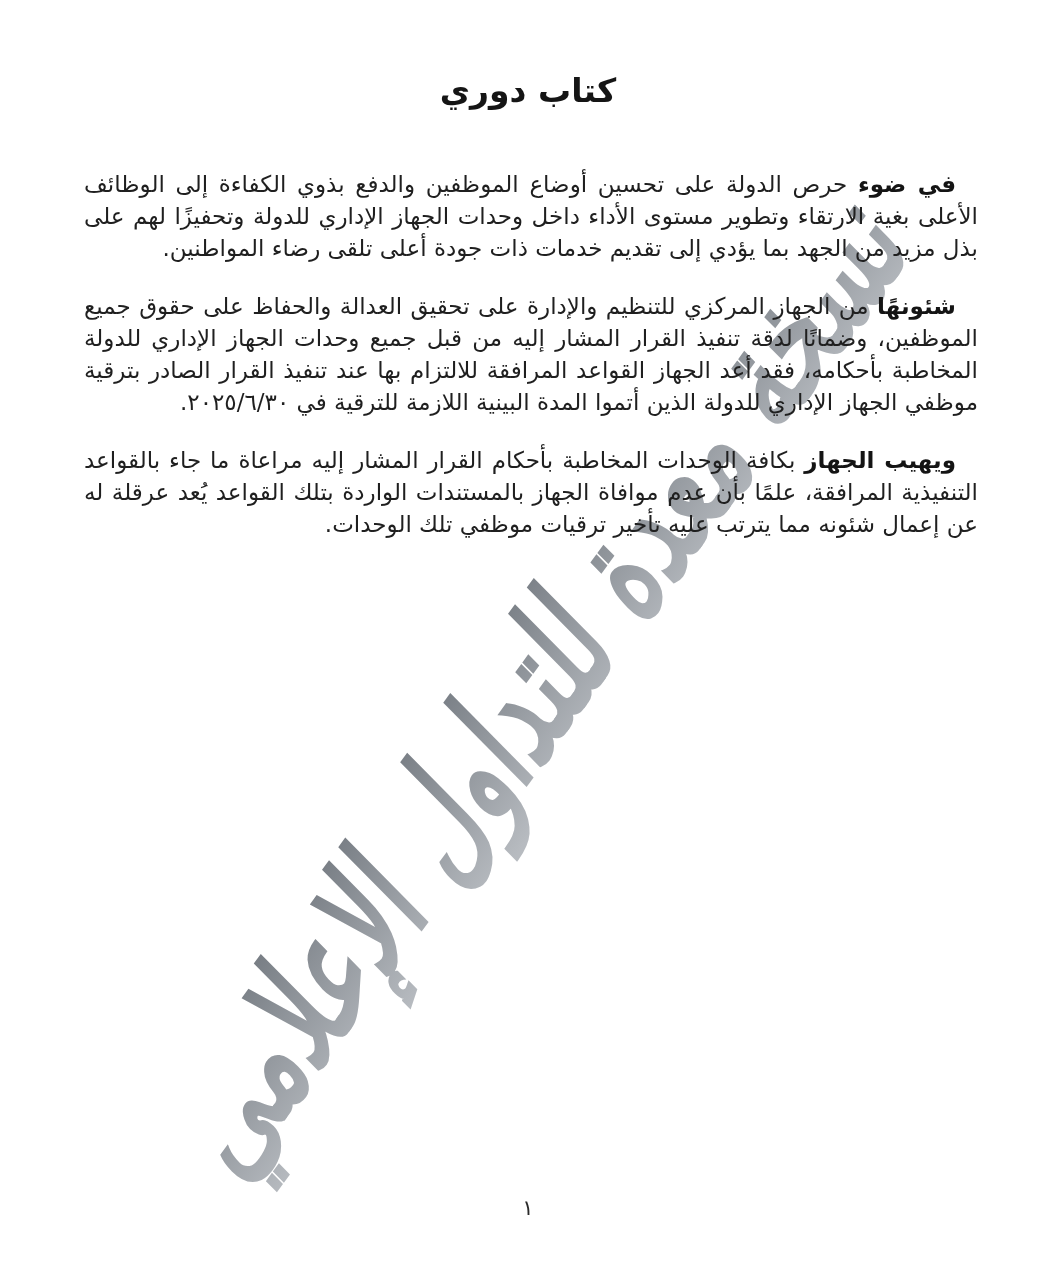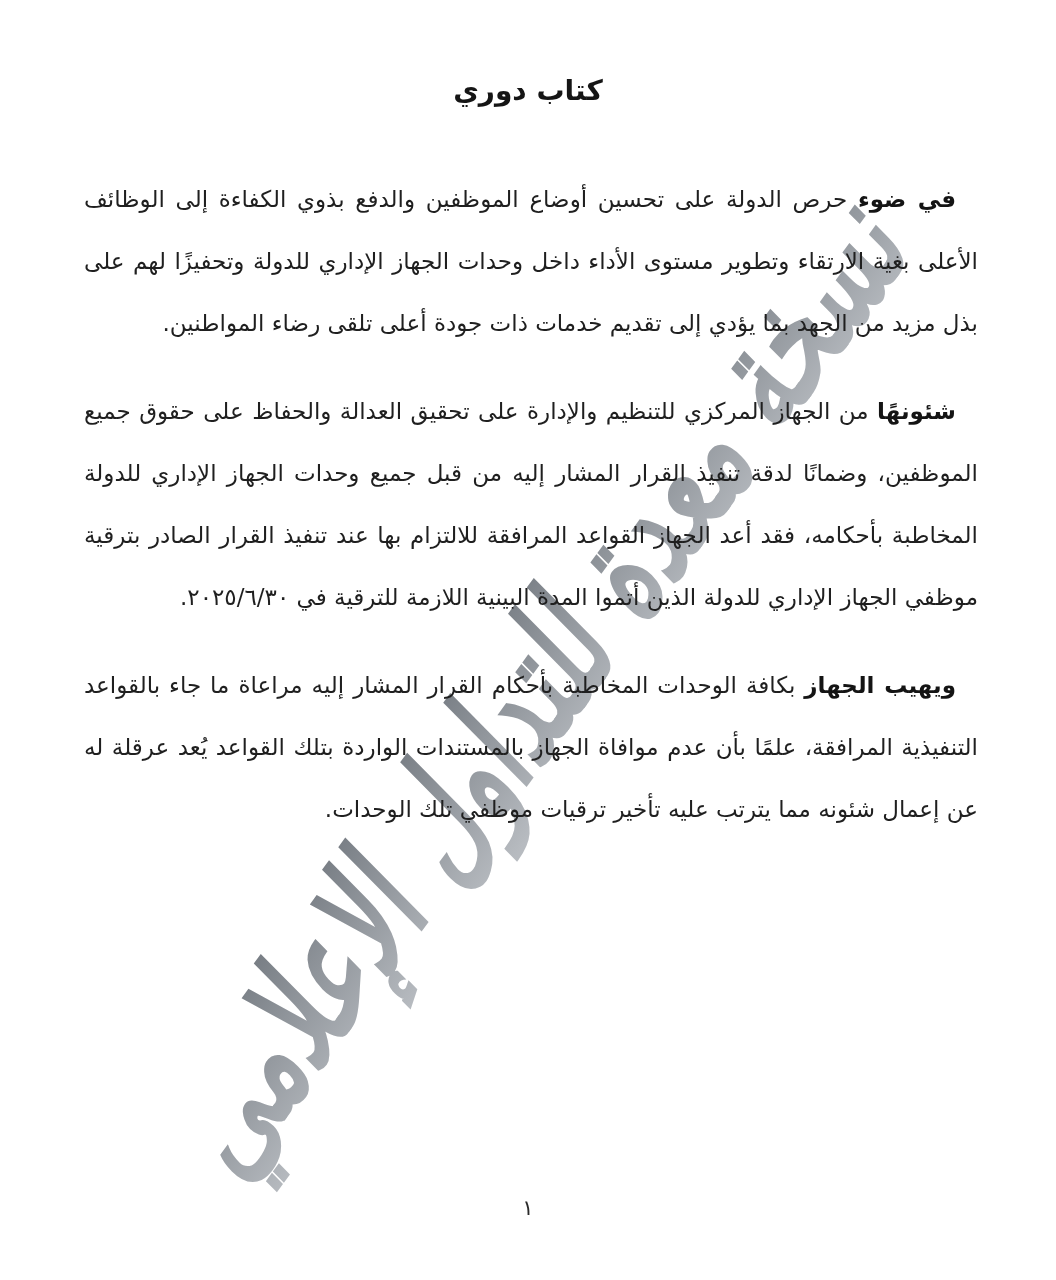--- a/index.html
+++ b/index.html
@@ -33,28 +33,28 @@
   .watermark-wrap svg { display: block; }
   
   .doc-content {
     position: relative;
     z-index: 1;
   }
   .doc-header {
     padding-top: 70px;
     text-align: center;
     font-weight: bold;
-    font-size: 28px;
+    font-size: 33px;
     line-height: 42px;
     color: #151515;
   }
   .doc-body {
     margin: 56px 78px 0 84px;   
     font-size: 23px;
-    line-height: 62px;
+    line-height: 32px;
     text-align: justify;
     text-align-last: right;
     color: #1f1f1f;
   }
   .doc-body p {
     margin: 0 0 26px 0;
     text-indent: 22px;           
   }
   .doc-body p strong {
     font-weight: bold;

